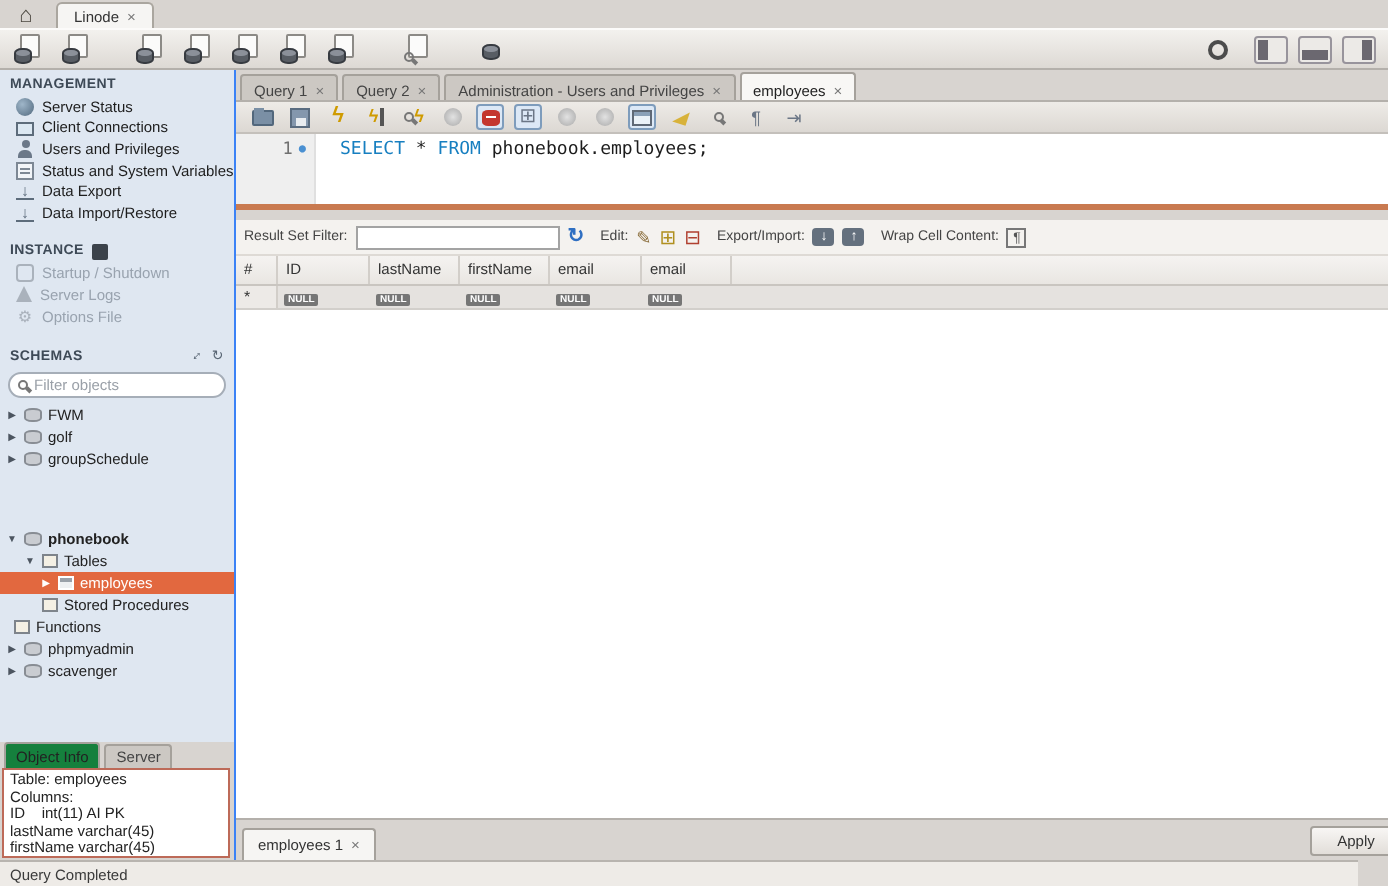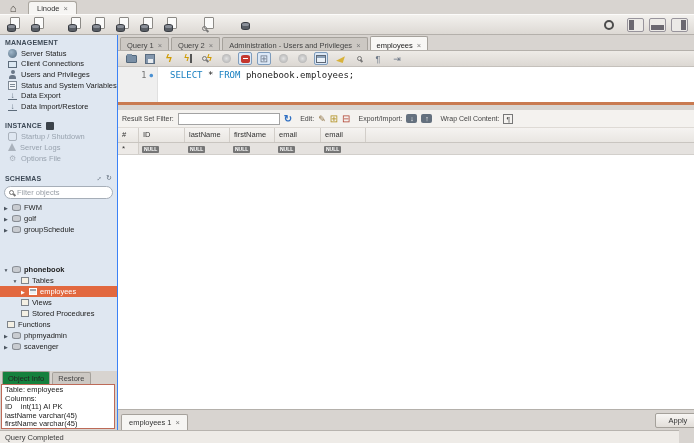--- a/index.html
+++ b/index.html
@@ -339,24 +339,20 @@
         <div class="t-views"></div>
         <span>Tables</span>
       </div>
       <div class="tree-row lvl2 selected">
         <span class="tr-arrow">▶</span>
         <div class="t-tbl"></div>
         <span>employees</span>
       </div>
       <div class="tree-row lvl1" style="padding-left:21px;">
         <div class="t-views"></div>
-        <span>Views</span>
-      </div>
-      <div class="tree-row lvl1" style="padding-left:21px;">
-        <div class="t-views"></div>
         <span>Stored Procedures</span>
       </div>
       <div class="tree-row lvl1" style="padding-left:7px;">
         <div class="t-views"></div>
         <span>Functions</span>
       </div>
       <div class="tree-row lvl0">
         <span class="tr-arrow">▶</span>
         <div class="t-db"></div>
         <span>phpmyadmin</span>
@@ -364,21 +360,21 @@
       <div class="tree-row lvl0">
         <span class="tr-arrow">▶</span>
         <div class="t-db"></div>
         <span>scavenger</span>
       </div>
     </div>
 
     <div class="info-panel">
       <div class="ip-tabs">
         <div class="ip-tab active">Object Info</div>
-        <div class="ip-tab">Restore</div>
+        <div class="ip-tab">Server</div>
       </div>
       <div class="ip-body"><div>Table: employees</div><div>Columns:</div><div>ID    int(11) AI PK</div><div>lastName varchar(45)</div><div>firstName varchar(45)</div></div>
     </div>
   </div>
 
   <div class="main">
     <div class="qtabs">
       <div class="qtab">
         <span>Query 1</span>
         <span class="close-x">×</span>

